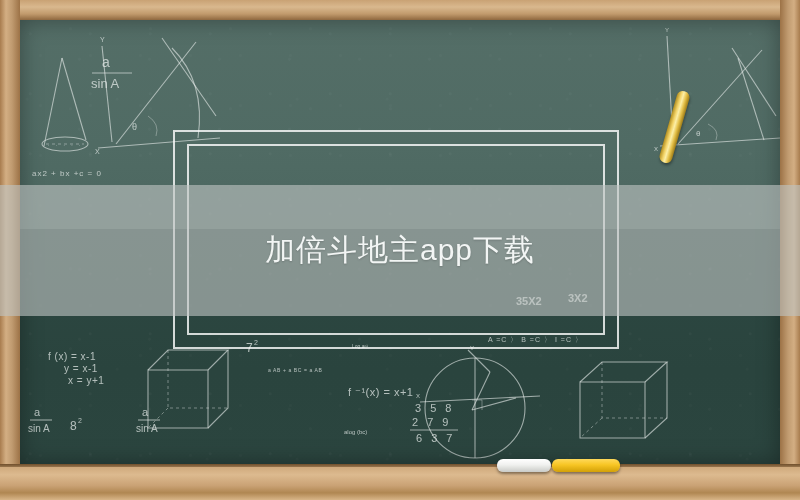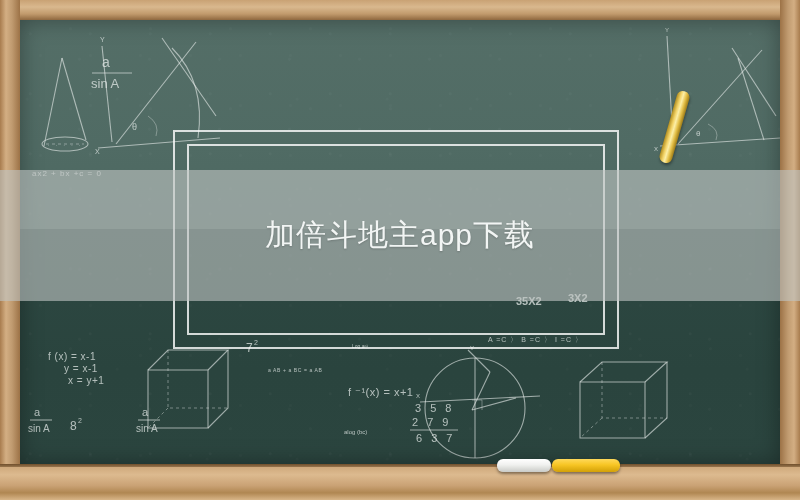--- a/index.html
+++ b/index.html
@@ -99,21 +99,21 @@
 
   
   .rect-outer,.rect-inner{
     position:absolute;border:2px solid rgba(255,255,255,.80);
   }
   .rect-outer{left:173px;top:130px;width:442px;height:215px;}
   .rect-inner{left:187px;top:144px;width:414px;height:187px;}
 
   
   .band{
-    position:absolute;left:0;right:0;top:170px;height:131px;
+    position:absolute;left:0;right:0;top:185px;height:131px;
     background:rgba(190,196,193,.62);
     display:flex;align-items:center;justify-content:center;
   }
   .band-title{
     color:#f2f5f4;
     font-size:30px;
     letter-spacing:1px;
     font-weight:400;
     text-shadow:0 1px 2px rgba(0,0,0,.18);
     white-space:nowrap;

